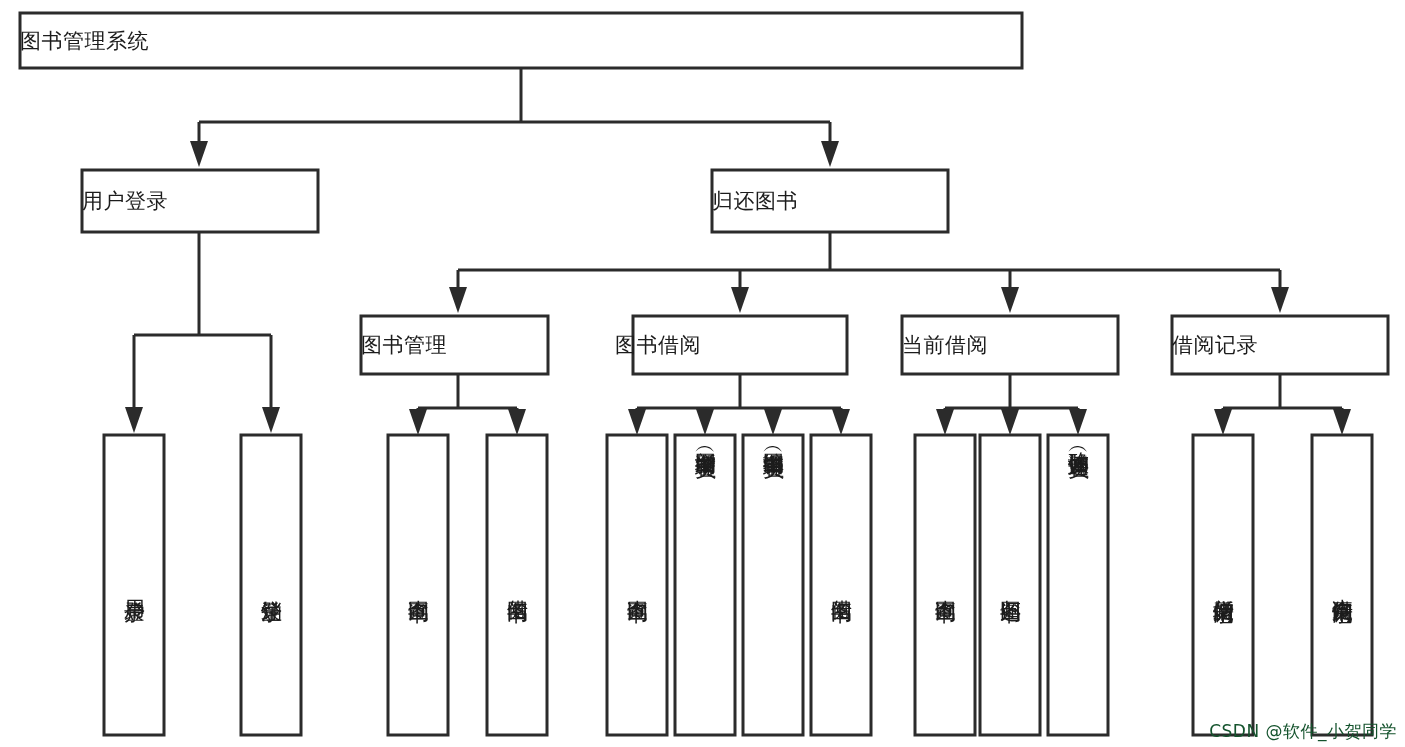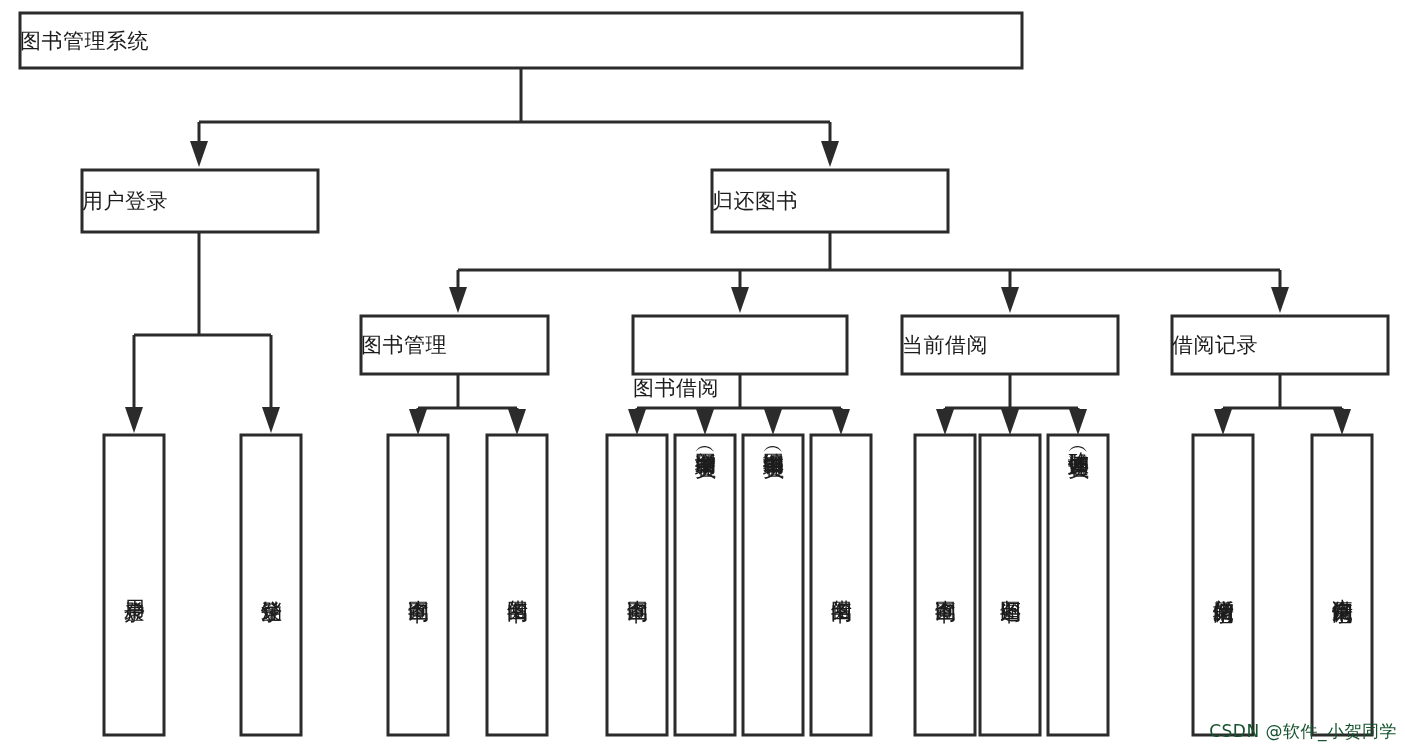--- a/index.html
+++ b/index.html
@@ -193,21 +193,21 @@
   </div>
 
   <div class="horiz-text-wrap" style="left:712px; top:170px; width:236px; height:62px;">
     <span class="horiz-text">归还图书</span>
   </div>
 
   <div class="horiz-text-wrap" style="left:361px; top:316px; width:187px; height:58px;">
     <span class="horiz-text">图书管理</span>
   </div>
 
-  <div class="horiz-text-wrap" style="left:633px; top:316px; width:208px; height:58px;margin-top:43px;">
+  <div class="horiz-text-wrap" style="left:615px; top:316px; width:208px; height:58px;">
     <span class="horiz-text">图书借阅</span>
   </div>
 
   <div class="horiz-text-wrap" style="left:902px; top:316px; width:216px; height:58px;border-radius:26px;">
     <span class="horiz-text">当前借阅</span>
   </div>
 
   <div class="horiz-text-wrap" style="left:1172px; top:316px; width:216px; height:58px;">
     <span class="horiz-text">借阅记录</span>
   </div>

